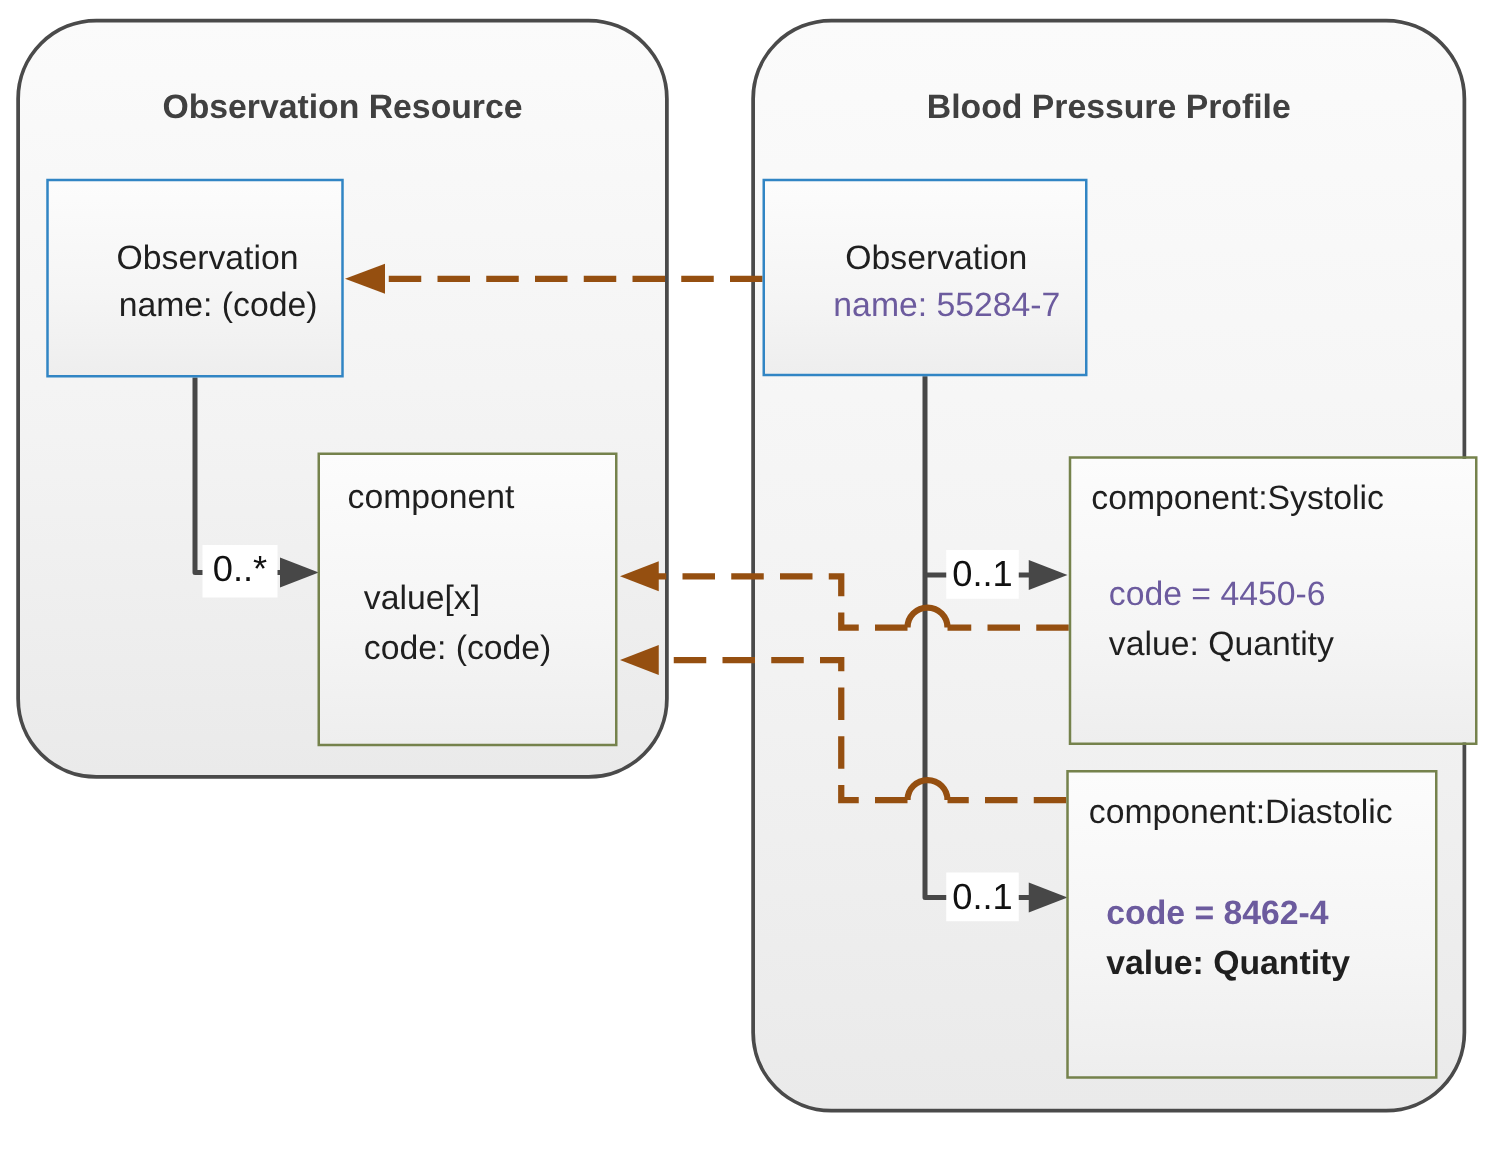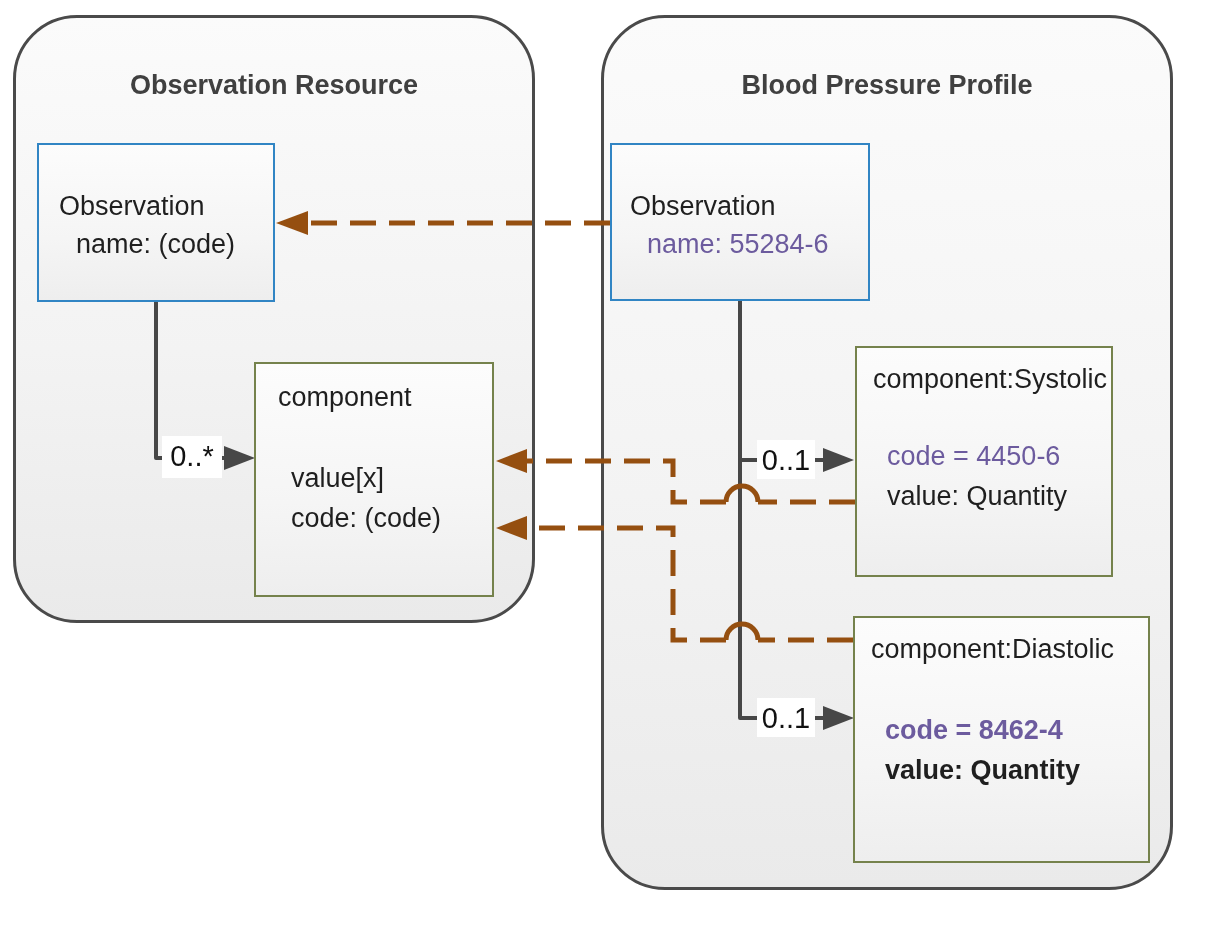--- a/index.html
+++ b/index.html
@@ -30,27 +30,27 @@
   .title-left{left:13px;top:70px;width:522px;}
   .title-right{left:601px;top:70px;width:572px;}
   .node{
     position:absolute;
     box-sizing:border-box;
     background:linear-gradient(180deg,#fcfcfc 0%,#f5f5f5 60%,#eeeeee 100%);
     font-size:27px;
     line-height:38px;
     white-space:nowrap;
   }
-  .node.blue{border:2px solid #3185c4;}
+  .node.blue{border:2px solid #3185c4;text-align:center;}
   .node.olive{border:2px solid #75824c;margin-top:20px;}
   .obs-left{left:37px;top:143px;width:238px;height:159px;padding:42px 0 0 20px;}
   .obs-right{left:610px;top:143px;width:260px;height:158px;padding:42px 0 0 18px;}
   .indent1{padding-left:17px;}
   .comp-left{left:254px;top:342px;width:240px;height:235px;padding:16px 0 0 22px;}
-  .systolic{left:855px;top:326px;width:258px;height:231px;padding:14px 0 0 16px;}
+  .systolic{left:855px;top:345px;width:327px;height:231px;padding:14px 0 0 16px;}
   .diastolic{left:853px;top:596px;width:297px;height:247px;padding:14px 0 0 16px;}
   .node .box-title{line-height:34px;}
   .rows{line-height:40px;}
   .comp-left .rows{margin-top:44px;padding-left:13px;}
   .systolic .rows{margin-top:40px;padding-left:14px;}
   .diastolic .rows{margin-top:44px;padding-left:14px;font-weight:bold;}
   .purple{color:#6c5b9e;}
   .connector-layer{position:absolute;left:0;top:0;pointer-events:none;}
   .mult-label{
     position:absolute;
@@ -115,21 +115,21 @@
   <div class="node olive comp-left">
     <div class="box-title">component</div>
     <div class="rows">
       <div>value[x]</div>
       <div>code: (code)</div>
     </div>
   </div>
 
   <div class="node blue obs-right">
     <div>Observation</div>
-    <div class="indent1 purple">name: 55284-6</div>
+    <div class="indent1 purple">name: 55284-7</div>
   </div>
 
   <div class="node olive systolic">
     <div class="box-title">component:Systolic</div>
     <div class="rows">
       <div class="purple">code = 4450-6</div>
       <div>value: Quantity</div>
     </div>
   </div>
 

